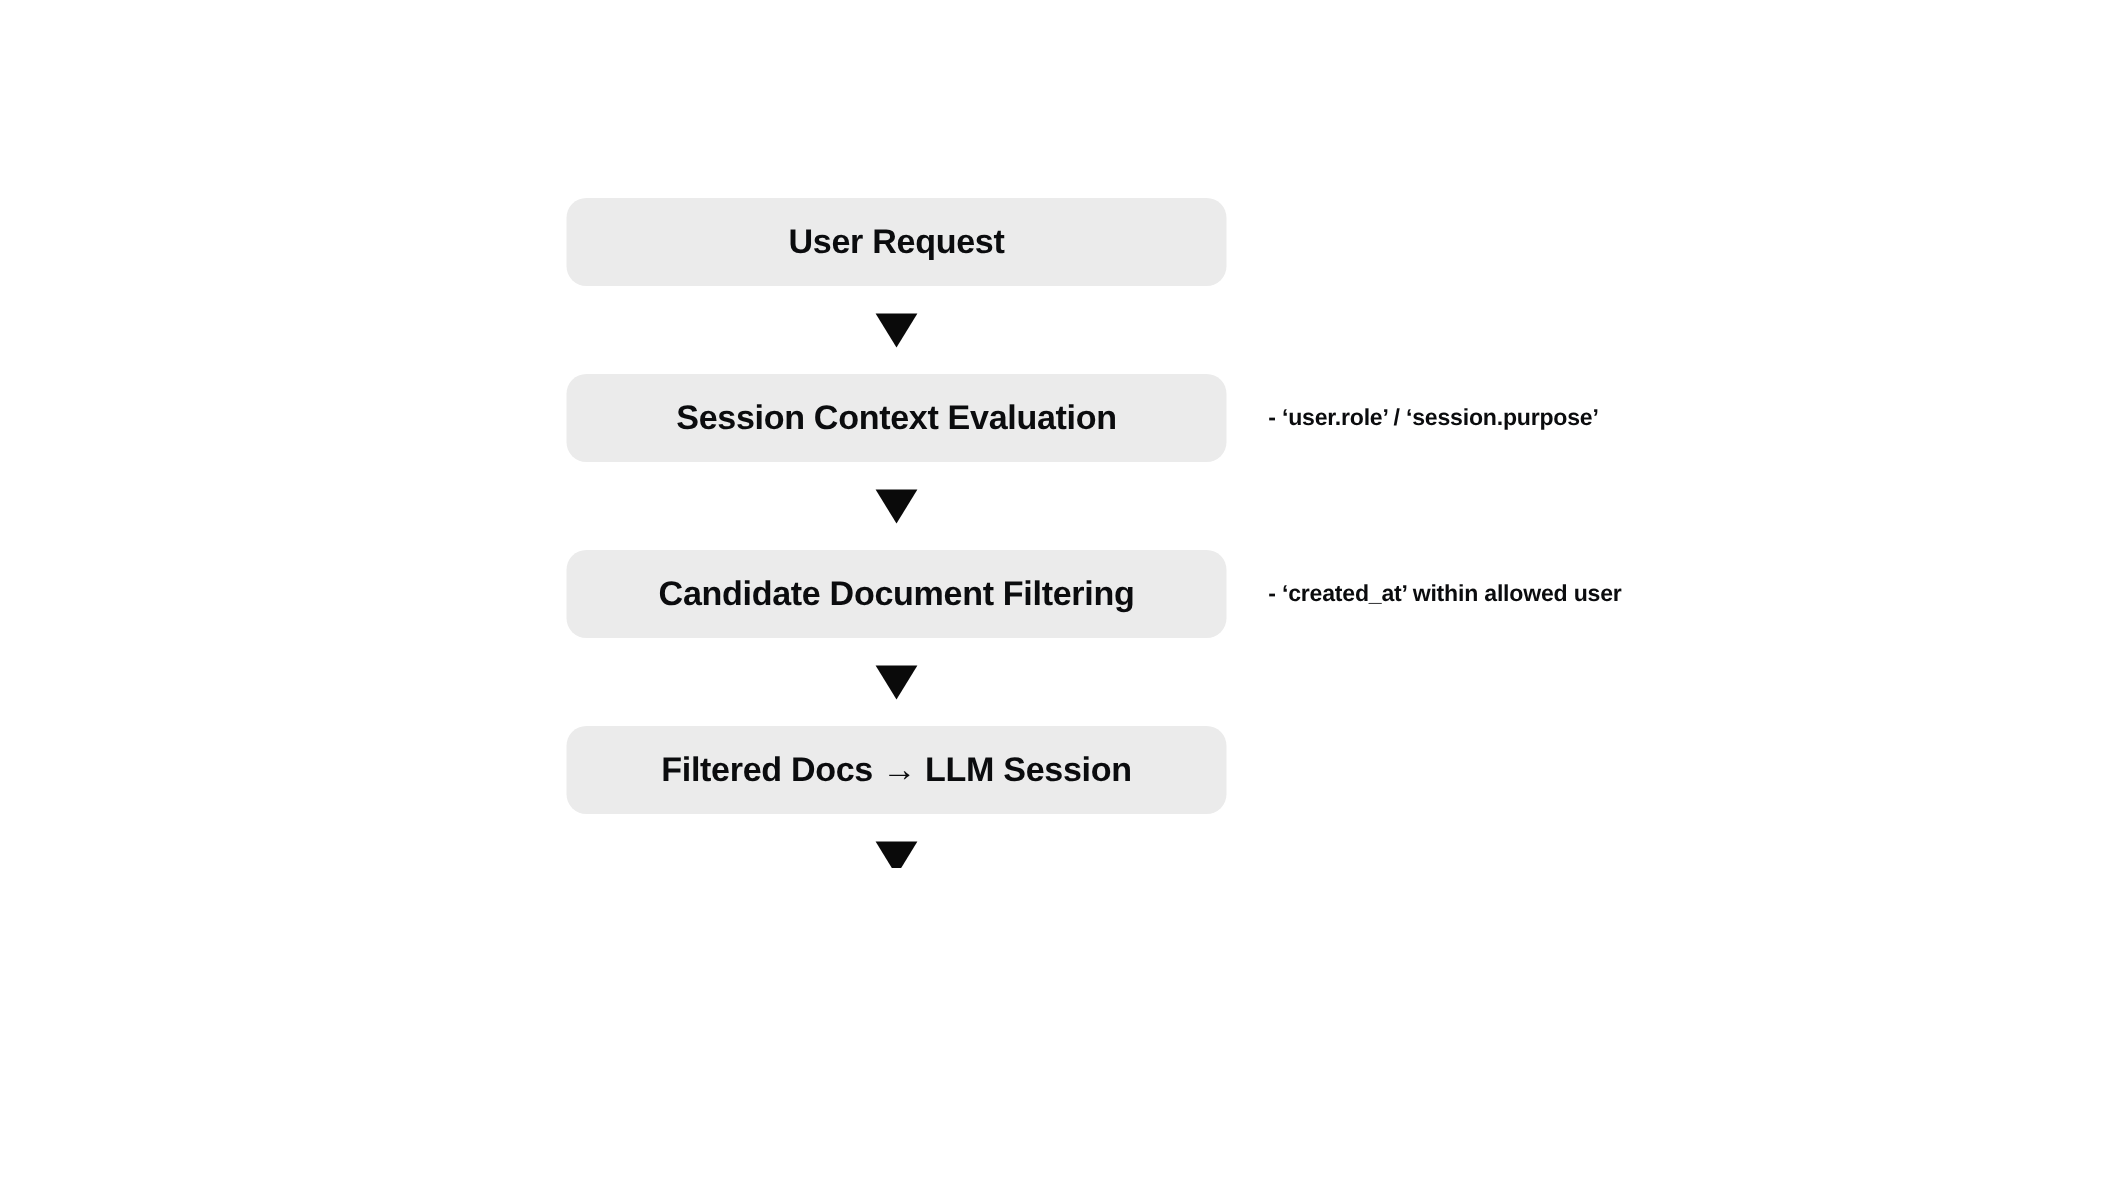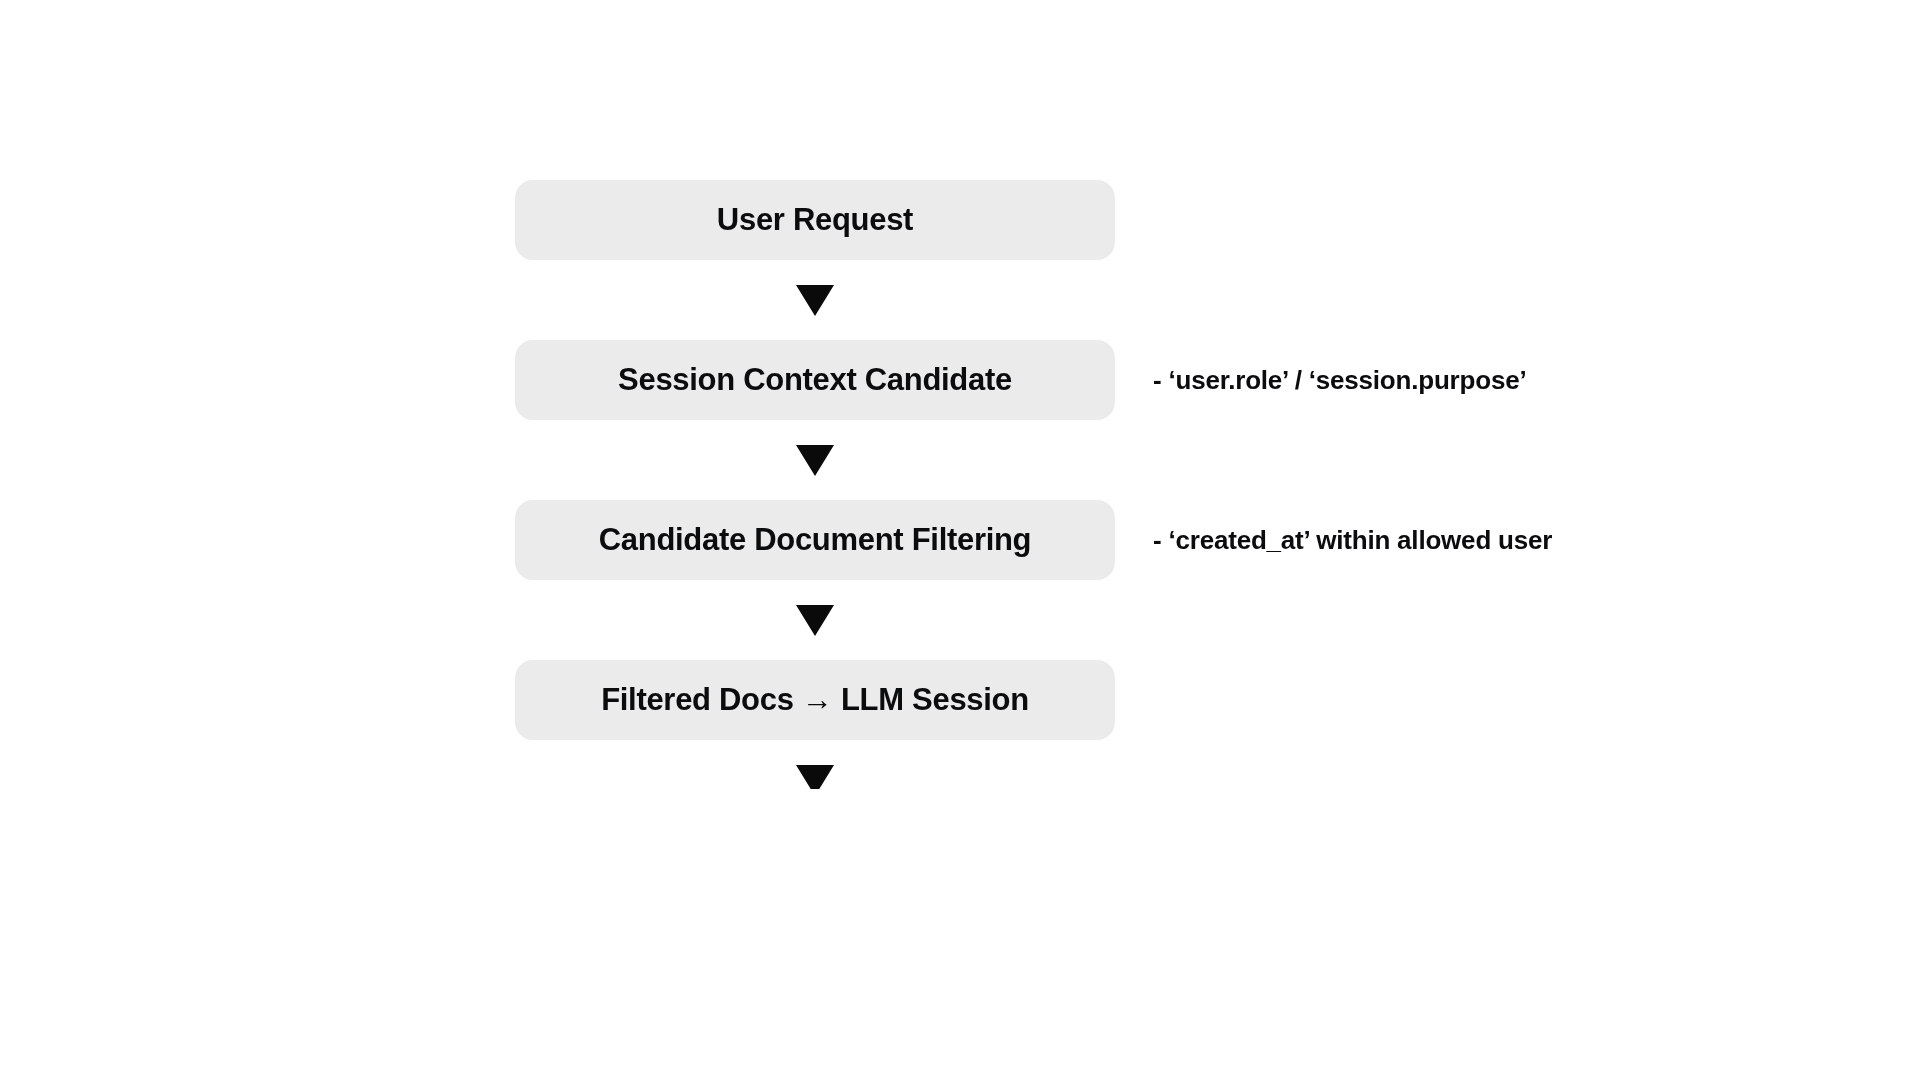--- a/index.html
+++ b/index.html
@@ -57,21 +57,21 @@
     border-top: 31px solid var(--arrow);
   }
   .step-annotations {
     position: absolute;
     left: 638px;
     top: 50%;
     transform: translateY(-50%);
     white-space: nowrap;
   }
   .anno-line {
-    font-size: 26px;
+    font-size: 21px;
     font-weight: bold;
     color: var(--text);
     line-height: 42px;
     letter-spacing: -0.2px;
   }
   .logo {
     position: absolute;
     left: 52px; top: 999px;
     display: flex; align-items: center;
     gap: 9px;
@@ -94,21 +94,21 @@
     <div class="step-box">
       <span class="step-label">User Request</span>
     </div>
 
   </div>
       <div class="arrow-row">
     <div class="arrow-down"></div>
   </div>
       <div class="step-row">
     <div class="step-box">
-      <span class="step-label">Session Context Candidate</span>
+      <span class="step-label">Session Context Evaluation</span>
     </div>
     <div class="step-annotations">
           <div class="anno-line">- ‘user.role’ / ‘session.purpose’</div>
         </div>
   </div>
       <div class="arrow-row">
     <div class="arrow-down"></div>
   </div>
       <div class="step-row">
     <div class="step-box">

